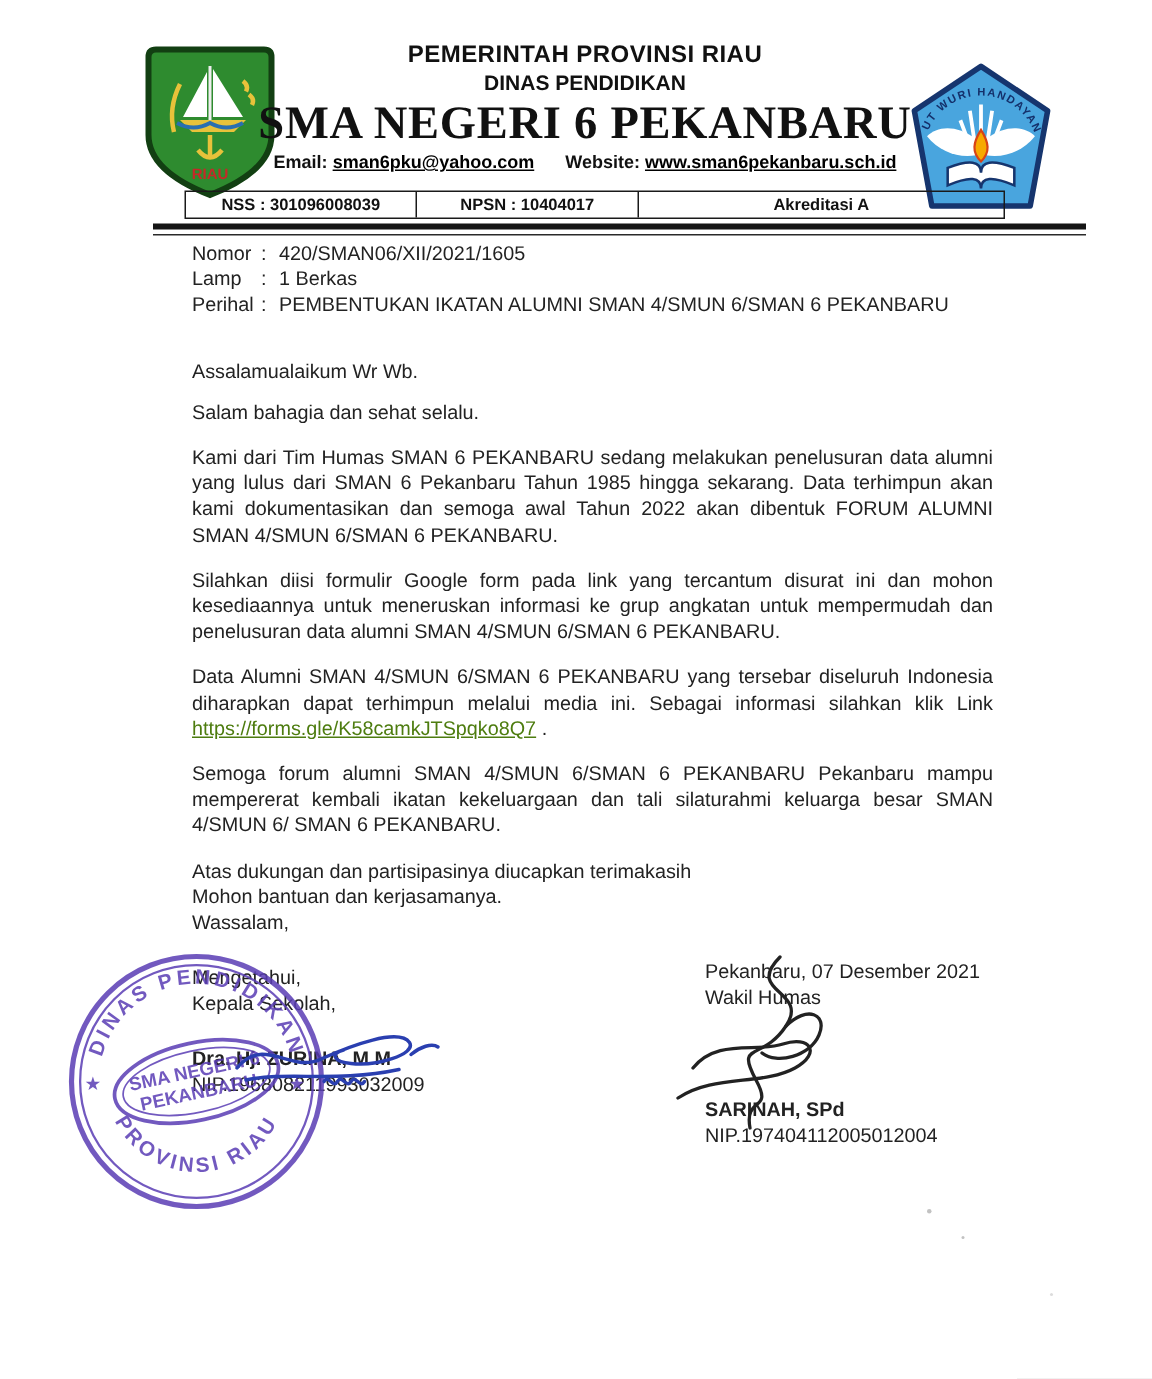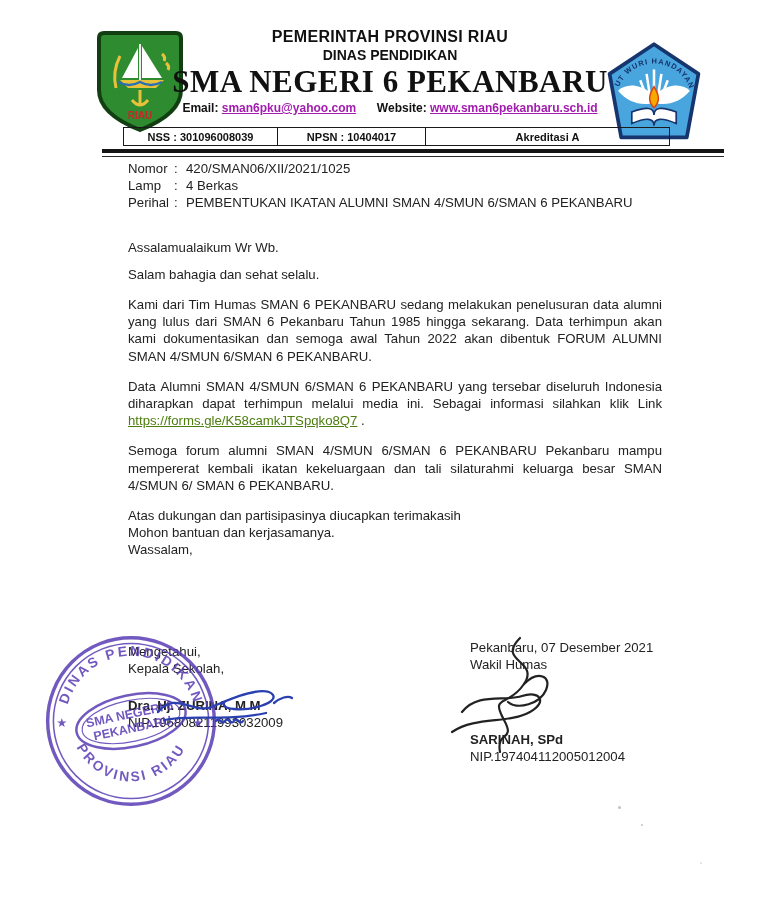--- a/index.html
+++ b/index.html
@@ -10,21 +10,21 @@
     background:#ffffff; color:#1f1f1f; overflow:hidden;
   }
 
   
   .header-center { position:absolute; left:168px; top:28px; width:444px; text-align:center; color:#111; }
   .gov-line   { font-size:16px; font-weight:700; letter-spacing:.3px; }
   .dept-line  { font-size:14px; font-weight:700; margin-top:1px; }
   .school-line{ font-family:"Liberation Serif", serif; font-size:31px; font-weight:700; letter-spacing:.5px; margin-top:1px; white-space:nowrap; }
   .addr-line  { font-size:12.5px; font-weight:700; margin-top:2px; white-space:nowrap; }
   .mail-line  { font-size:12px; font-weight:700; margin-top:1px; white-space:nowrap; }
-  .mail-line a { color:#a21caf; text-decoration:underline; font-weight:700; }
+  .mail-line a { color:#000000; text-decoration:underline; font-weight:700; }
   .ws-gap { display:inline-block; width:14px; }
 
   .id-table { position:absolute; left:123px; top:127px; width:547px; height:19px;
     border:1.8px solid #1a1a1a; display:flex; }
   .id-cell { border-right:1.8px solid #1a1a1a; display:flex; align-items:center; justify-content:center;
     font-size:11px; font-weight:700; color:#111; white-space:nowrap; }
   .id-cell:last-child { border-right:none; }
   .id-c1 { width:154px; } .id-c2 { width:148px; } .id-c3 { flex:1; }
 
   .double-rule { position:absolute; left:102px; top:149px; width:622px; height:8px;
@@ -127,37 +127,38 @@
     <div class="id-cell id-c2">NPSN : 10404017</div>
     <div class="id-cell id-c3">Akreditasi A</div>
   </div>
 
   <div class="double-rule"></div>
 
   <div class="letter-body">
     <div class="meta-row">
       <span class="meta-label">Nomor</span>
       <span class="meta-colon">:</span>
-      <span class="meta-value">420/SMAN06/XII/2021/1025</span>
+      <span class="meta-value">420/SMAN06/XII/2021/1605</span>
     </div>
     <div class="meta-row">
       <span class="meta-label">Lamp</span>
       <span class="meta-colon">:</span>
-      <span class="meta-value">4 Berkas</span>
+      <span class="meta-value">1 Berkas</span>
     </div>
     <div class="meta-row">
       <span class="meta-label">Perihal</span>
       <span class="meta-colon">:</span>
       <span class="meta-value">PEMBENTUKAN IKATAN ALUMNI SMAN 4/SMUN 6/SMAN 6 PEKANBARU</span>
     </div>
 
     <div class="salutation">Assalamualaikum Wr Wb.</div>
     <div class="salutation2">Salam bahagia dan sehat selalu.</div>
 
     <p class="para">Kami dari Tim Humas SMAN 6 PEKANBARU sedang melakukan penelusuran data alumni yang lulus dari SMAN 6 Pekanbaru Tahun 1985 hingga sekarang. Data terhimpun akan kami dokumentasikan dan semoga awal Tahun 2022 akan dibentuk FORUM ALUMNI SMAN 4/SMUN 6/SMAN 6 PEKANBARU.</p>
+    <p class="para">Silahkan diisi formulir Google form pada link yang tercantum disurat ini dan mohon kesediaannya untuk meneruskan informasi ke grup angkatan untuk mempermudah dan penelusuran data alumni SMAN 4/SMUN 6/SMAN 6 PEKANBARU.</p>
     <p class="para"><span>Data Alumni SMAN 4/SMUN 6/SMAN 6 PEKANBARU yang tersebar diseluruh Indonesia diharapkan dapat terhimpun melalui media ini. Sebagai informasi silahkan klik Link </span><a href="#">https://forms.gle/K58camkJTSpqko8Q7</a><span> .</span></p>
     <p class="para">Semoga forum alumni SMAN 4/SMUN 6/SMAN 6 PEKANBARU Pekanbaru mampu mempererat kembali ikatan kekeluargaan dan tali silaturahmi keluarga besar SMAN 4/SMUN 6/ SMAN 6 PEKANBARU.</p>
 
     <div class="closing">
       <div>Atas dukungan dan partisipasinya diucapkan terimakasih</div>
       <div>Mohon bantuan dan kerjasamanya.</div>
       <div>Wassalam,</div>
     </div>
   </div>
 

